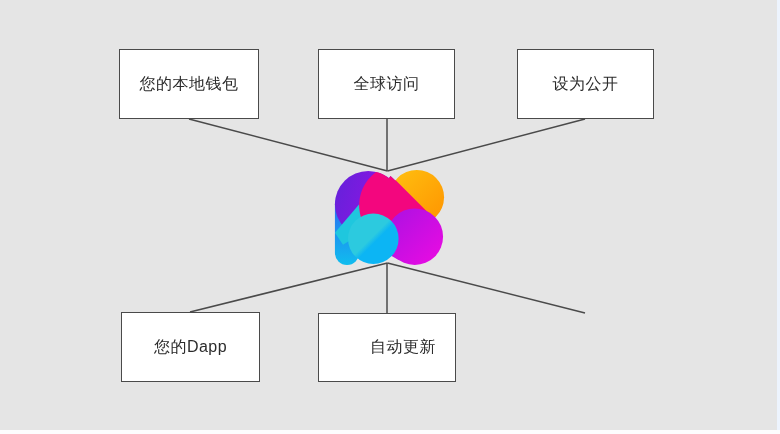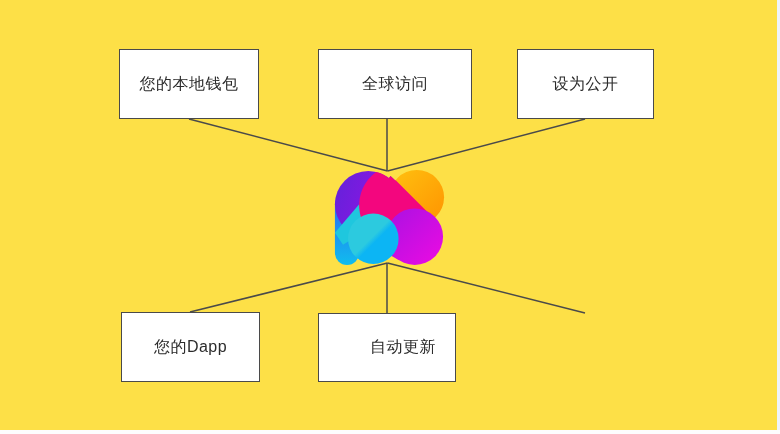--- a/index.html
+++ b/index.html
@@ -4,21 +4,21 @@
 <style>
   html, body { margin: 0; padding: 0; }
   body {
     width: 780px; height: 434px;
     font-family: "Liberation Sans", "DejaVu Sans", sans-serif;
     overflow: hidden;
   }
   .canvas {
     position: relative;
     width: 780px; height: 434px;
-    background: #fde047;
+    background: #e5e5e5;
   }
   .edge-strip-right {
     position: absolute; top: 0; right: 0; width: 3px; height: 434px;
     background: #EDF4FE;
   }
   .edge-strip-bottom {
     position: absolute; left: 0; bottom: 0; width: 780px; height: 4px;
     background: #FDFDFE;
   }
   .lines-svg {
@@ -30,21 +30,21 @@
     background: #FFFFFF;
     border: 1.5px solid #4A4A4A;
     display: flex; align-items: center; justify-content: center;
     box-sizing: border-box;
     font-size: 16px;
     color: #2B2B2B;
     letter-spacing: 0.5px;
     white-space: nowrap;
   }
   #box-wallet        { left: 119px; top: 49px;  width: 140px; height: 70px; }
-  #box-global-access { left: 318px; top: 49px;  width: 154px; height: 70px; }
+  #box-global-access { left: 318px; top: 49px;  width: 137px; height: 70px; }
   #box-public        { left: 517px; top: 49px;  width: 137px; height: 70px; }
   #box-dapp          { left: 121px; top: 312px; width: 139px; height: 70px; }
   #box-auto-update   { left: 318px; top: 313px; width: 138px; height: 69px; padding-left: 32px; }
   #box-censorship    { left: 516px; top: 313px; width: 139px; height: 69px; }
   .logo-wrap {
     position: absolute; left: 334px; top: 170px; width: 112px; height: 95px;
   }
 </style>
 </head>
 <body>

